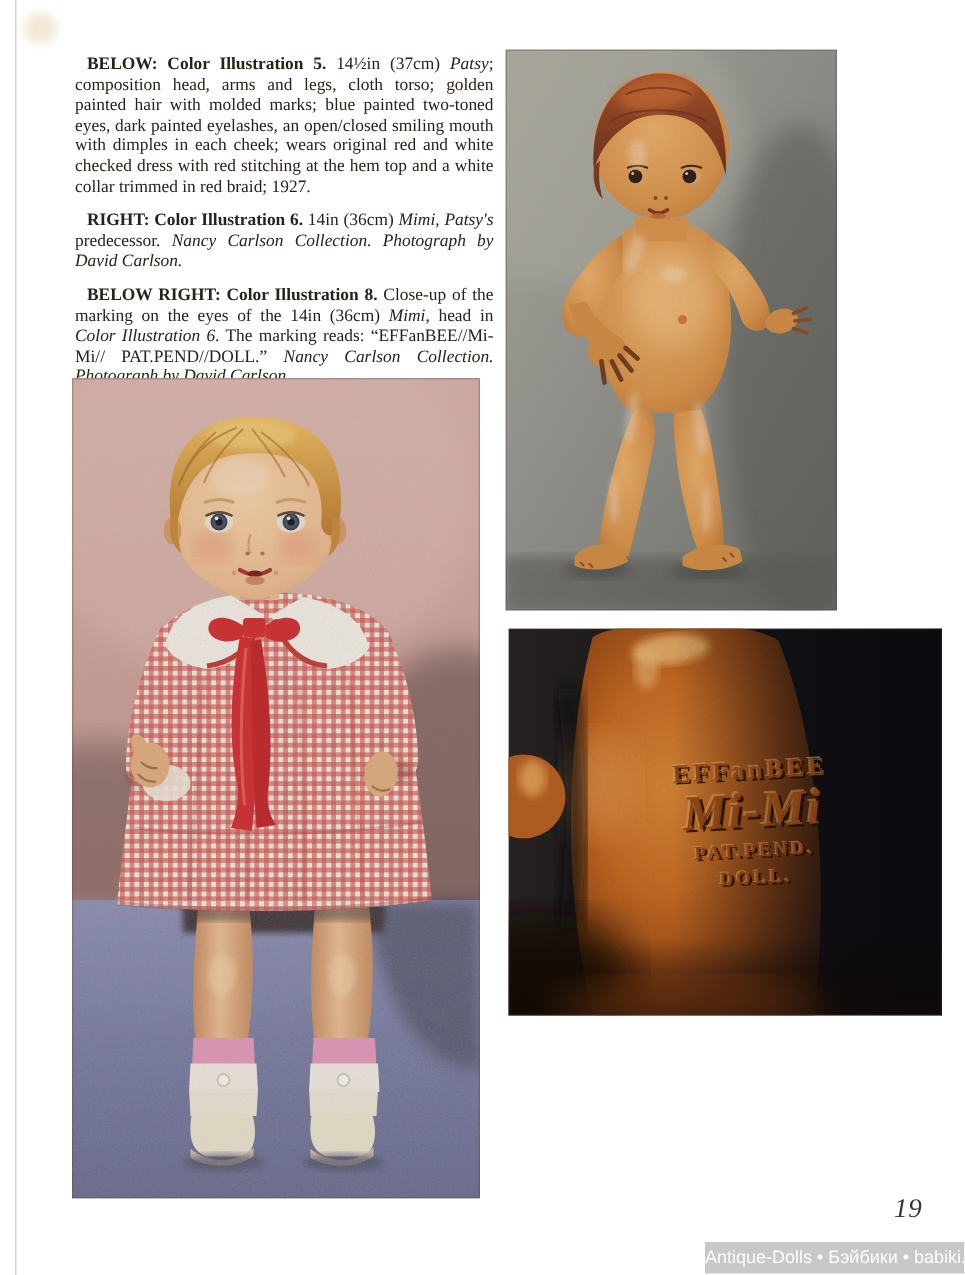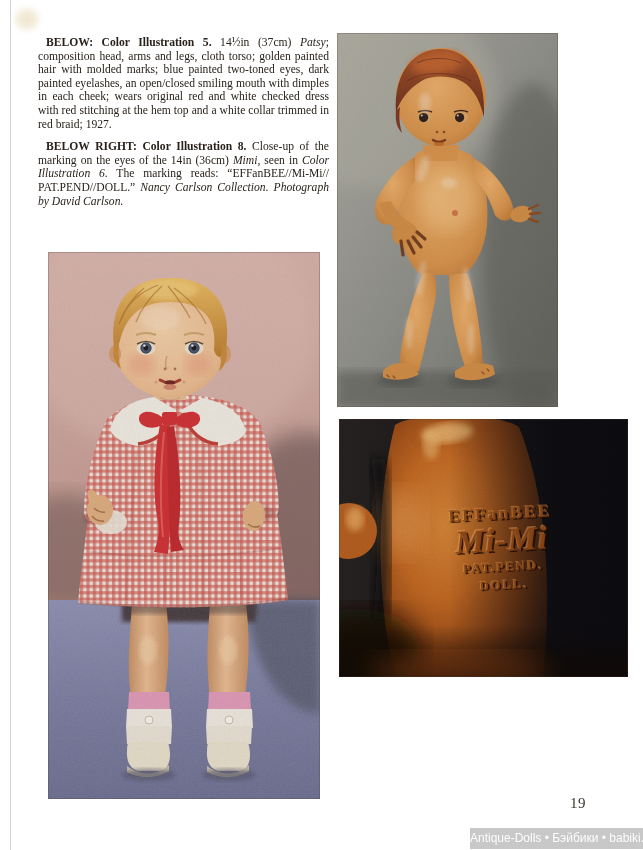--- a/index.html
+++ b/index.html
@@ -6,31 +6,31 @@
   .page{position:relative;width:643px;height:850px;background:#ffffff;overflow:hidden;
         font-family:"Liberation Serif",serif;}
   
   .scan-line{position:absolute;left:10px;top:0;width:1px;height:850px;background:#c6c6c6;opacity:.75;}
   .smudge{position:absolute;left:12px;top:5px;width:30px;height:28px;border-radius:50%;
           background:radial-gradient(closest-side,#efe6cd 0%,#f4eddc 55%,rgba(255,255,255,0) 100%);
           filter:blur(2px);}
   
   .captions{position:absolute;left:38px;top:36px;width:291px;font-size:11.6px;line-height:13.6px;
             color:#29221b;text-align:justify;}
-  .captions p{margin:0 0 9px 0;text-indent:8px;}
+  .captions p{margin:0 0 9px 12px;text-indent:8px;}
   .captions b{font-weight:bold;}
   .captions i{font-style:italic;}
   
   .photo{position:absolute;margin:0;outline:1px solid rgba(80,60,55,.28);outline-offset:-1px;}
   .photo svg{display:block;width:100%;height:100%;}
   .photo-left{left:48px;top:252px;width:272px;height:547px;}
   .photo-topright{left:337px;top:33px;width:221px;height:374px;}
   .photo-botright{left:339px;top:419px;width:289px;height:258px;}
   
-  .pagenum{position:absolute;left:570px;top:795px;font-size:15px;color:#3a342e;letter-spacing:.5px;}
+  .pagenum{position:absolute;left:596px;top:795px;font-size:18px;color:#3a342e;letter-spacing:.5px;font-style:italic;}
   
   .watermark{position:absolute;left:470px;right:0;top:828px;height:21px;background:#c8c8c8;
              color:#fdfdfd;font-family:"Liberation Sans",sans-serif;font-size:12px;line-height:21px;
              text-align:center;white-space:nowrap;overflow:hidden;}
   
   svg .mk{font-family:"Liberation Serif",serif;text-anchor:middle;}
   svg .mk-sm{font-size:17px;font-weight:bold;letter-spacing:2.5px;}
   svg .mk-lg{font-size:33px;font-weight:bold;font-style:italic;letter-spacing:1px;}
   svg .mk-xs{font-size:12.5px;font-weight:bold;letter-spacing:2px;}
   svg .m-dark{fill:#200d04;opacity:.85;}
@@ -40,21 +40,22 @@
 </head>
 <body>
 
 <div class="page">
 
   <div class="smudge"></div>
   <div class="scan-line"></div>
 
   <div class="captions">
     <p><b>BELOW: Color Illustration 5. </b><span>14½in (37cm) </span><i>Patsy</i><span>; composition head, arms and legs, cloth torso; golden painted hair with molded marks; blue painted two-toned eyes, dark painted eyelashes, an open/closed smiling mouth with dimples in each cheek; wears original red and white checked dress with red stitching at the hem top and a white collar trimmed in red braid; 1927.</span></p>
-    <p><b>BELOW RIGHT: Color Illustration 8. </b><span>Close-up of the marking on the eyes of the 14in (36cm) </span><i>Mimi</i><span>, seen in </span><i>Color Illustration 6</i><span>. The marking reads: “EFFanBEE//Mi-Mi// PAT.PEND//DOLL.” </span><i>Nancy Carlson Collection. Photograph by David Carlson.</i></p>
+    <p><b>RIGHT: Color Illustration 6. </b><span>14in (36cm) </span><i>Mimi</i><span>, </span><i>Patsy's</i><span> predecessor. </span><i>Nancy Carlson Collection. Photograph by David Carlson.</i></p>
+    <p><b>BELOW RIGHT: Color Illustration 8. </b><span>Close-up of the marking on the eyes of the 14in (36cm) </span><i>Mimi</i><span>, head in </span><i>Color Illustration 6</i><span>. The marking reads: “EFFanBEE//Mi-Mi// PAT.PEND//DOLL.” </span><i>Nancy Carlson Collection. Photograph by David Carlson.</i></p>
   </div>
 
   <figure class="photo photo-left">
   <svg viewBox="0 0 272 547" xmlns="http://www.w3.org/2000/svg">
     <defs>
       <linearGradient id="aWall" x1="0" y1="0" x2="0" y2="1">
         <stop offset="0" stop-color="#d8b2a9"></stop>
             <stop offset=".55" stop-color="#cda29a"></stop>
             <stop offset="1" stop-color="#c09089"></stop>
       </linearGradient>

